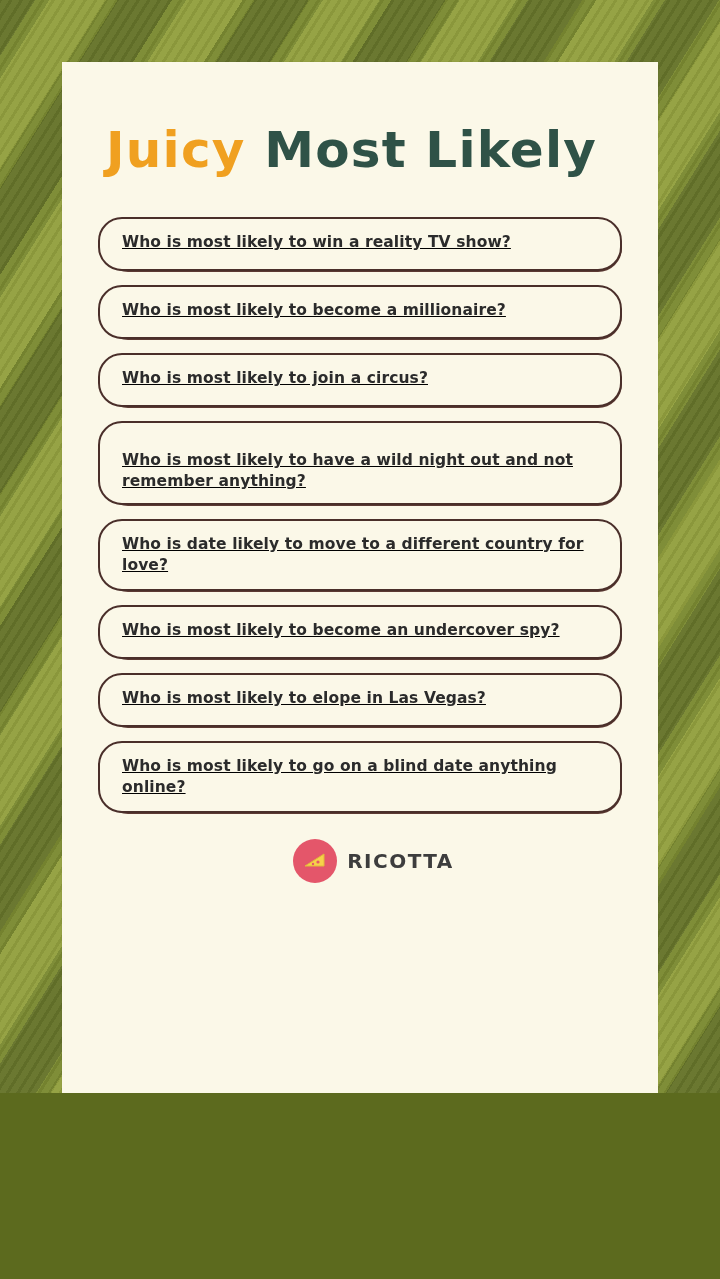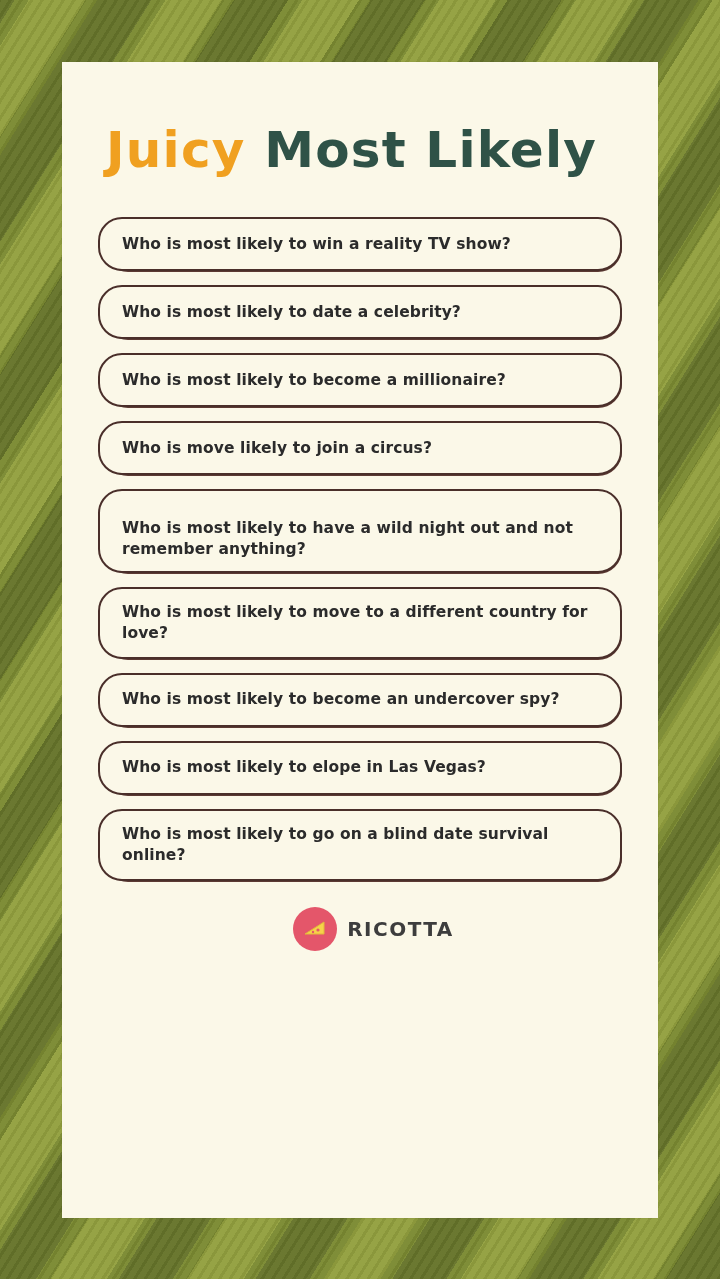--- a/index.html
+++ b/index.html
@@ -9,21 +9,21 @@
   body {
     width: 720px;
     height: 1279px;
     font-family: "Liberation Sans", sans-serif;
     background: #5c6a1e;
     overflow: hidden;
   }
   .poster {
     position: relative;
     width: 720px;
-    height: 1279px;
+    height: 1093px;
     overflow: hidden;
     background-color: #6e7b24;
     background-image:
       repeating-linear-gradient(
         -58deg,
         #66742a 0px,
         #66742a 46px,
         #7b8a32 46px,
         #7b8a32 56px,
         #93a03f 56px,
@@ -83,21 +83,21 @@
     background: #5c3a33;
   }
   .q-item .bubble {
     position: relative;
     border: 2px solid #4a2f2a;
     border-radius: 24px;
     background: #fbf8e8;
     padding: 13px 20px 13px 22px;
     min-height: 24px;
     display: flex;
-    align-items: center;
+    text-decoration: underline;
   }
   .q-item .q-text {
     font-family: "DejaVu Sans", sans-serif;
     font-size: 15.5px;
     font-weight: bold;
     line-height: 1.35;
     color: #2b2b2b;
     letter-spacing: 0.1px;
   }
   .q-item.two-line .bubble {
@@ -142,63 +142,57 @@
     <ul class="q-list">
       <li class="q-item">
         <span class="shadow"></span>
         <div class="bubble">
           <span class="q-text">Who is most likely to win a reality TV show?</span>
         </div>
       </li>
       <li class="q-item">
         <span class="shadow"></span>
         <div class="bubble">
-          <span class="q-text">Who is most likely to date a celebrity?</span>
-        </div>
-      </li>
-      <li class="q-item">
-        <span class="shadow"></span>
-        <div class="bubble">
           <span class="q-text">Who is most likely to become a millionaire?</span>
         </div>
       </li>
       <li class="q-item">
         <span class="shadow"></span>
         <div class="bubble">
-          <span class="q-text">Who is move likely to join a circus?</span>
+          <span class="q-text">Who is most likely to join a circus?</span>
         </div>
       </li>
       <li class="q-item two-line">
         <span class="shadow"></span>
         <div class="bubble">
           <span class="q-text">Who is most likely to have a wild night out and not remember anything?</span>
         </div>
       </li>
       <li class="q-item">
         <span class="shadow"></span>
         <div class="bubble">
-          <span class="q-text">Who is most likely to move to a different country for love?</span>
+          <span class="q-text">Who is date likely to move to a different country for love?</span>
         </div>
       </li>
       <li class="q-item">
         <span class="shadow"></span>
         <div class="bubble">
           <span class="q-text">Who is most likely to become an undercover spy?</span>
         </div>
       </li>
       <li class="q-item">
         <span class="shadow"></span>
         <div class="bubble">
           <span class="q-text">Who is most likely to elope in Las Vegas?</span>
         </div>
       </li>
       <li class="q-item">
         <span class="shadow"></span>
         <div class="bubble">
-          <span class="q-text">Who is most likely to go on a blind date survival online?</span>
+          <span class="q-text">Who is most likely to go on a blind date anything online?</span>
         </div>
       </li>
     </ul>
 
     <div class="footer">
       <span class="logo-badge">
         <svg width="26" height="22" viewBox="0 0 26 22" aria-hidden="true">
           <path d="M3 16 L22 4 L22 16 Z" fill="#f7d14a" stroke="#e0b93a" stroke-width="1"></path>
           <circle cx="16" cy="12" r="1.6" fill="#e4566a"></circle>
           <circle cx="11" cy="14" r="1.2" fill="#e4566a"></circle>

